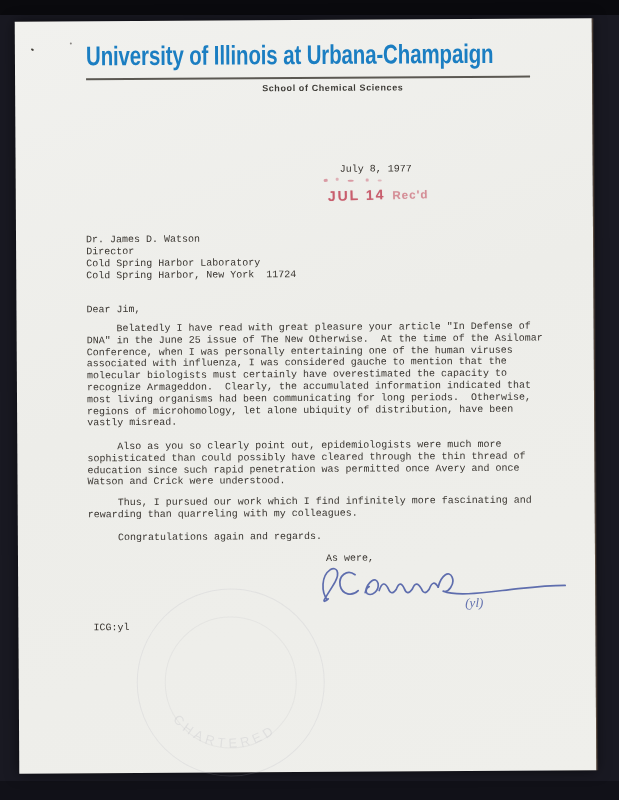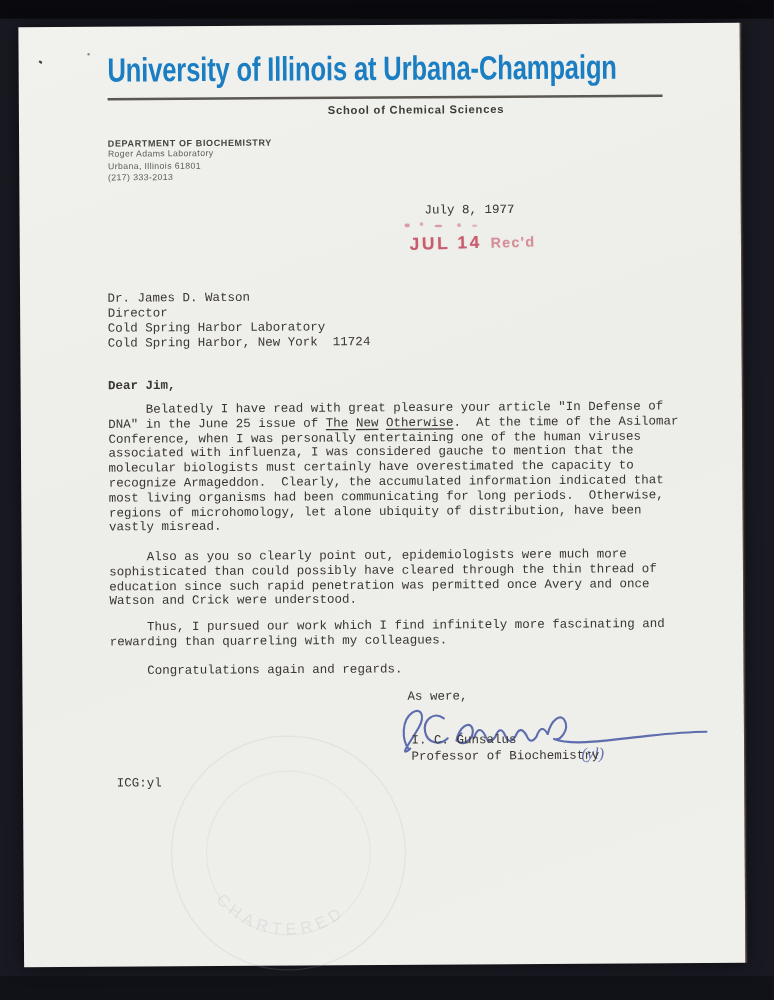--- a/index.html
+++ b/index.html
@@ -37,25 +37,25 @@
   .school-line{
     position:absolute;left:229px;top:63px;font-size:9px;font-weight:bold;
     color:#3d3b36;letter-spacing:.6px;margin-left:18px;
   }
   .dept-block{position:absolute;left:71px;top:89px;font-size:7px;color:#5e5c55;line-height:9.4px;letter-spacing:.3px;}
   .dept-block .line:first-child{font-weight:bold;font-size:7.2px;color:#45433d;letter-spacing:.5px;}
 
   
   .typed{font-family:"Liberation Mono",monospace;font-size:10px;color:#3a3631;}
   .line{white-space:pre;}
-  .ul{text-decoration:underline;text-underline-offset:2px;}
+  .ul{text-underline-offset:2px;}
 
   .date-line{position:absolute;left:324px;top:144px;}
   .recipient-address{position:absolute;left:70px;top:213px;line-height:12px;}
-  .salutation{position:absolute;left:70px;top:283px;font-weight:bold;}
+  .salutation{position:absolute;left:70px;top:283px;}
   .para{position:absolute;left:70px;line-height:11.8px;}
   .para.p0{top:302px;}
   .para.p1{top:420px;}
   .para.p2{top:476px;}
   .para.p3{top:511px;}
 
   .valediction{position:absolute;left:308px;top:533px;}
   .signer-block{position:absolute;left:311px;top:568px;line-height:12.5px;}
   .typist-reference{position:absolute;left:75px;top:601px;}
 
@@ -92,26 +92,20 @@
 <div class="backdrop-band-bottom"></div>
 
 <div class="paper">
 
   <span class="speck s1"></span>
   <span class="speck s2"></span>
 
   <div class="university-title">University of Illinois at Urbana-Champaign</div>
   <div class="letterhead-rule"></div>
   <div class="school-line">School of Chemical Sciences</div>
-  <div class="dept-block">
-      <div class="line">DEPARTMENT OF BIOCHEMISTRY</div>
-      <div class="line">Roger Adams Laboratory</div>
-      <div class="line">Urbana, Illinois 61801</div>
-      <div class="line">(217) 333-2013</div>
-    </div>
 
   <div class="typed date-line">July 8, 1977</div>
   <div class="stamp-smudge">
       <i></i>
       <i></i>
       <i></i>
       <i></i>
       <i></i>
     </div>
   <div class="received-stamp">
@@ -157,24 +151,20 @@
     <g stroke="#4b5ca5" stroke-width="1.7" fill="none" stroke-linecap="round" stroke-linejoin="round" opacity="0.88">
       <path d="M14,40 C8,32 8,16 17,10 C24,6 27,13 22,22 C18,29 13,36 11,40 C10,42 12,42 15,39"></path>
       <path d="M42,15 C34,9 25,16 27,26 C29,35 39,37 45,31"></path>
       <path d="M52,33 C54,22 63,16 65,24 C66,31 59,37 54,34 C52,32 53,28 56,27"></path>
       <path d="M66,31 q4,-12 9,-2 q3,8 8,1 q4,-10 8,-1 q3,8 8,1 q4,-10 9,-1 q3,8 8,1 q4,-11 9,-2"></path>
       <path d="M125,28 C128,16 136,11 139,18 C142,25 135,34 130,32 C145,38 175,33 205,30 C225,28 242,27 252,27"></path>
     </g>
     <text x="152" y="48" font-size="13" font-style="italic" fill="#4b5ca5" opacity="0.85" font-family="Liberation Serif, serif">(yl)</text>
   </svg>
 
-  <div class="typed signer-block">
-    <div class="line">I. C. Gunsalus</div>
-    <div class="line">Professor of Biochemistry</div>
-  </div>
 
   <div class="typed typist-reference">ICG:yl</div>
 
   <div class="seal">
     <div class="ring-outer"></div>
     <div class="ring-inner"></div>
     <svg width="190" height="190" viewBox="0 0 190 190" style="position:absolute;left:0;top:0;">
       <defs>
           <path id="sealArc" d="M 24,110 A 74,74 0 0 0 160,118"></path>
         </defs>

